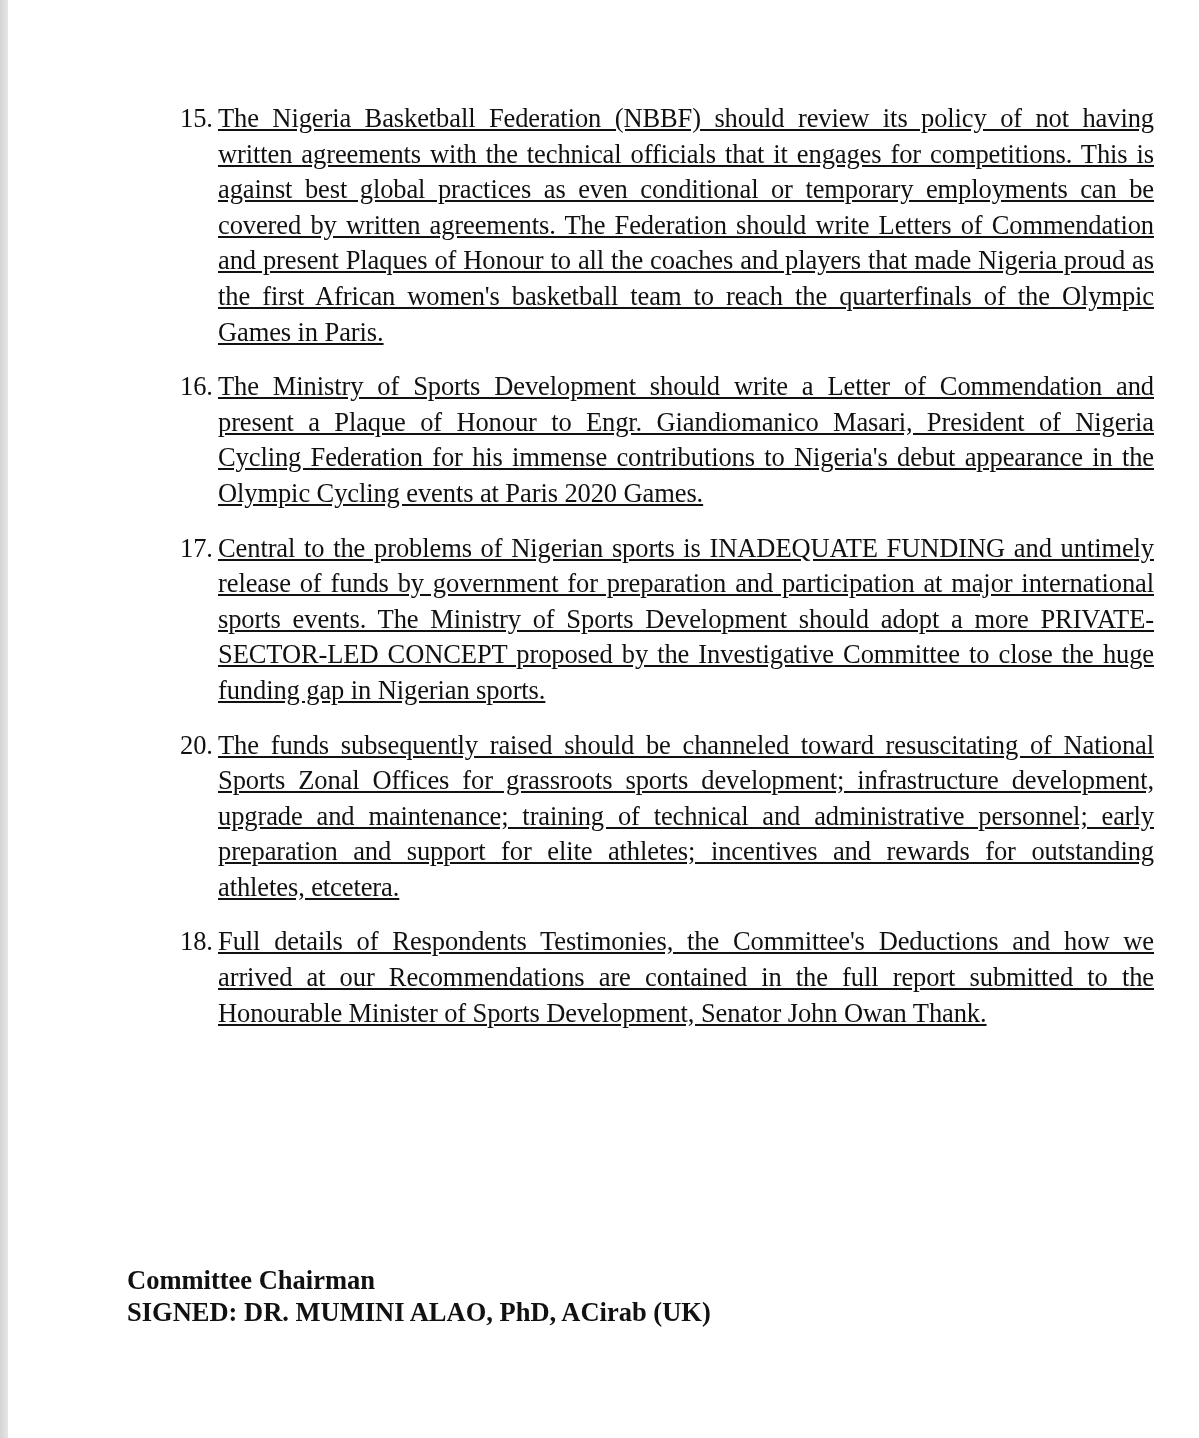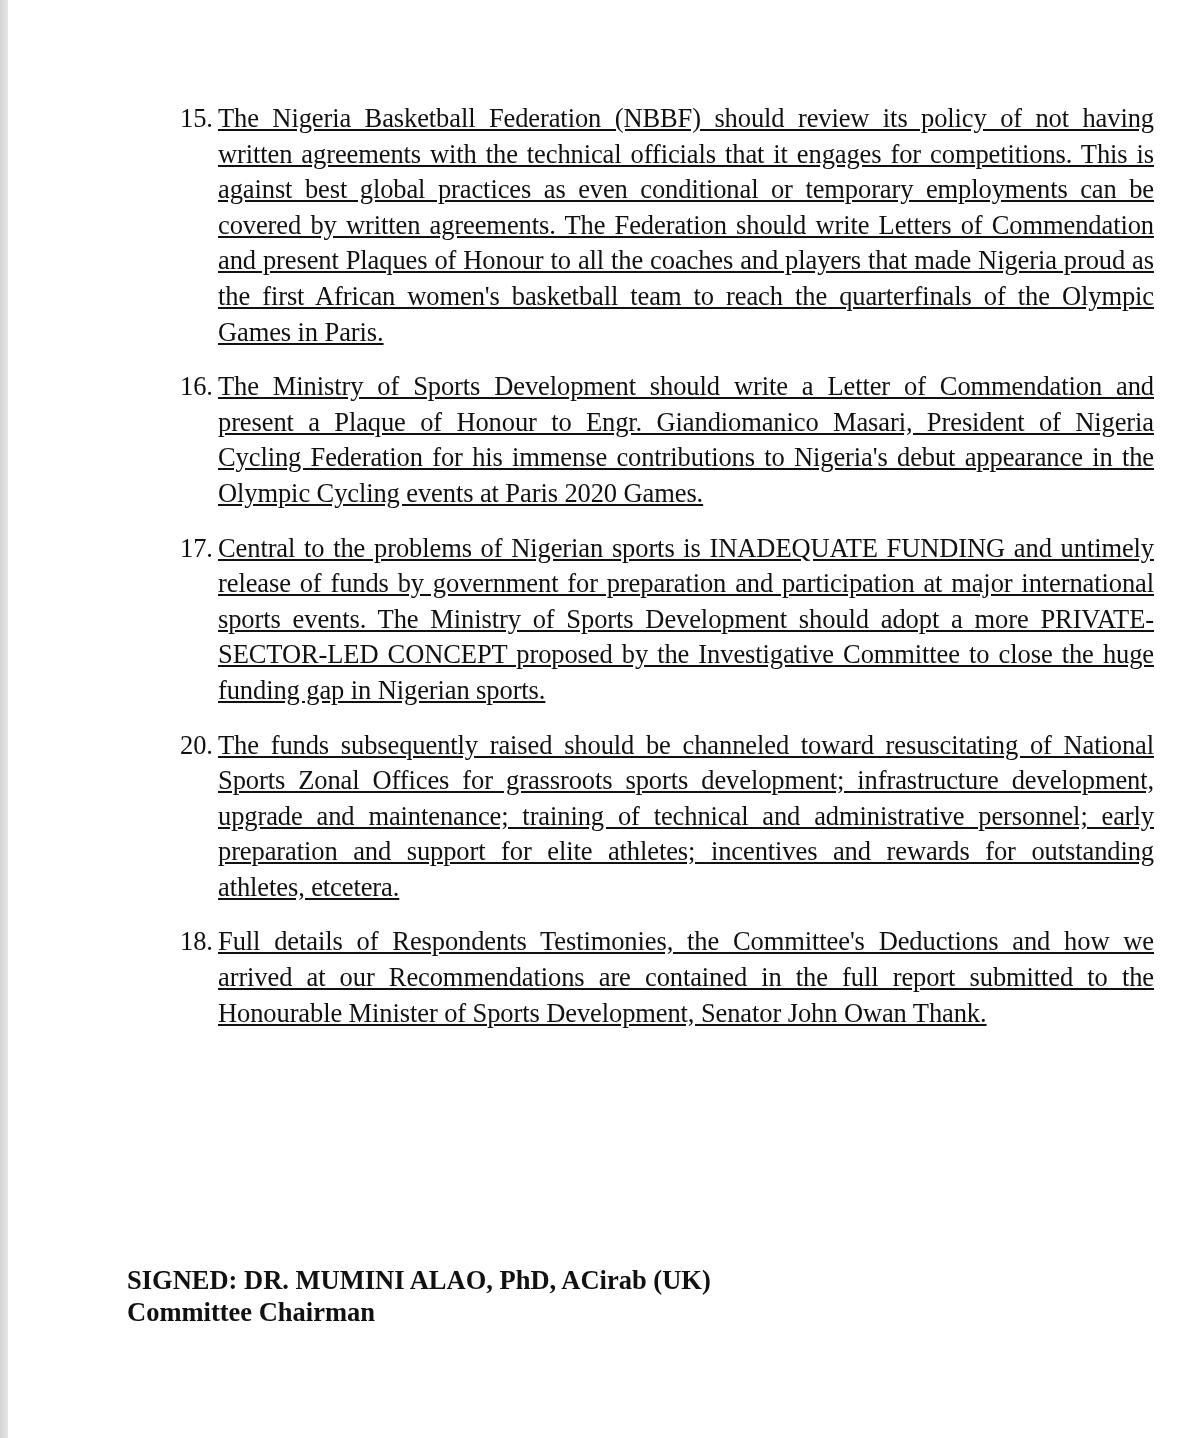--- a/index.html
+++ b/index.html
@@ -88,16 +88,16 @@
       <span class="item-num">20.</span>
       <span>The funds subsequently raised should be channeled toward resuscitating of National Sports Zonal Offices for grassroots sports development; infrastructure development, upgrade and maintenance; training of technical and administrative personnel; early preparation and support for elite athletes; incentives and rewards for outstanding athletes, etcetera.</span>
     </li>
     <li class="item">
       <span class="item-num">18.</span>
       <span>Full details of Respondents Testimonies, the Committee's Deductions and how we arrived at our Recommendations are contained in the full report submitted to the Honourable Minister of Sports Development, Senator John Owan Thank.</span>
     </li>
   </ol>
 
   <div class="signature">
+    <div>Committee Chairman</div>
     <div>SIGNED: DR. MUMINI ALAO, PhD, ACirab (UK)</div>
-    <div>Committee Chairman</div>
   </div>
 </div>
 
 </body></html>

